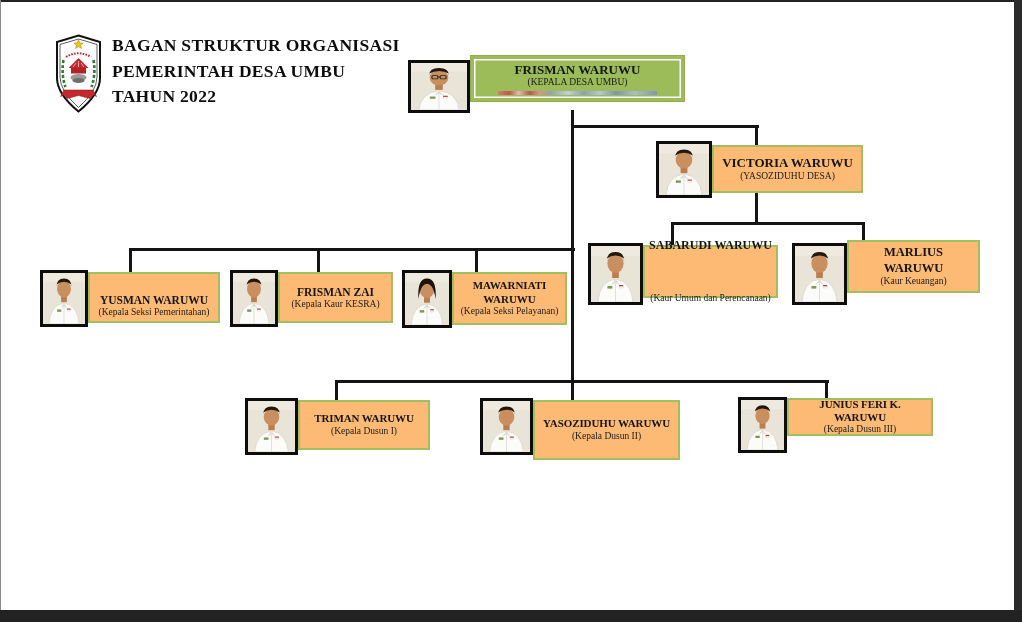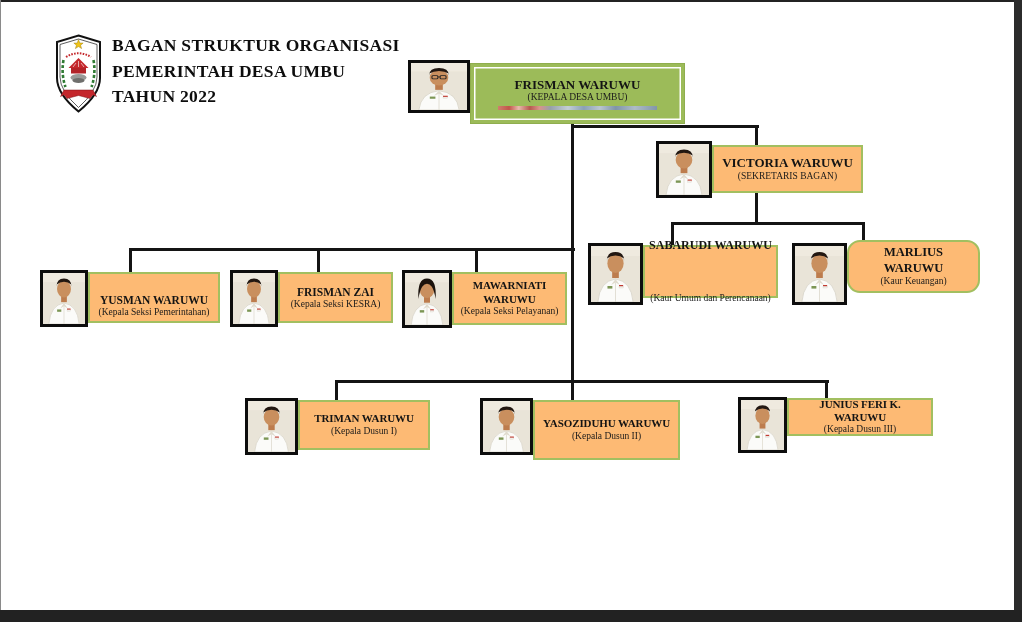--- a/index.html
+++ b/index.html
@@ -30,30 +30,30 @@
        text-align:center;padding:2px 4px;}
   .box.green{background:#9cbb59;border:1px solid #8fae4e;
        box-shadow:inset 0 0 0 3px #9cbb59, inset 0 0 0 4.5px #ffffff;}
   .nm{font-weight:bold;font-size:11.5px;line-height:1.22;color:#141414;}
   .rl{font-weight:normal;font-size:9.5px;line-height:1.25;color:#1a1a1a;}
   .strip{width:78%;height:4px;margin-top:2px;
     background:linear-gradient(90deg,#cf7f6d 0,#c2564a 7%,#e6baab 13%,#b65a4e 20%,#d8958a 26%,#97a1a8 33%,#c3ced5 44%,#8ba1b4 54%,#bac6cf 64%,#8095a8 74%,#aebcc7 86%,#8296a8 100%);}
 
   
   .ph-frisman{left:408px;top:60px;width:62px;height:53px;}
-  .bx-frisman{left:470px;top:63px;width:215px;height:61px;}
+  .bx-frisman{left:470px;top:55px;width:215px;height:47px;}
   .bx-frisman .nm{font-size:13px;}
   .ph-victoria{left:656px;top:141px;width:56px;height:57px;}
   .bx-victoria{left:712px;top:145px;width:151px;height:48px;}
   .bx-victoria .nm{font-size:13px;}
   .ph-sabarudi{left:588px;top:243px;width:55px;height:62px;}
   .bx-sabarudi{left:643px;top:245px;width:135px;height:53px;gap:40px;}
   .bx-sabarudi .nm{font-size:12px;}
   .ph-marlius{left:792px;top:243px;width:55px;height:62px;}
-  .bx-marlius{left:847px;top:240px;width:133px;height:53px;border-radius:13px;}
+  .bx-marlius{left:847px;top:240px;width:133px;height:53px;}
   .bx-marlius .nm{font-size:12.5px;}
   .ph-yusmanw{left:40px;top:270px;width:48px;height:57px;}
   .bx-yusmanw{left:88px;top:272px;width:132px;height:51px;justify-content:flex-end;}
   .ph-yusmanz{left:230px;top:270px;width:48px;height:57px;}
   .bx-yusmanz{left:278px;top:272px;width:115px;height:51px;}
   .ph-mawarniati{left:402px;top:270px;width:50px;height:58px;}
   .bx-mawarniati{left:452px;top:272px;width:115px;height:53px;}
   .bx-mawarniati .nm{font-size:11px;}
   .ph-triman{left:245px;top:398px;width:53px;height:57px;}
   .bx-triman{left:298px;top:400px;width:132px;height:50px;}
@@ -166,21 +166,21 @@
         <rect x="28.6" y="39" width="4.2" height="1.5" fill="#c23b32"></rect>
         <rect x="28.6" y="40.5" width="4.2" height="1.5" fill="#f2efeb" stroke="#cfcabe" stroke-width="0.3"></rect>
         <rect x="16.8" y="40" width="5" height="2.6" fill="#7c9655"></rect>
         <rect x="21.6" y="24.5" width="6.8" height="7.5" fill="#bd7c4d"></rect>
         <ellipse cx="25" cy="17.5" rx="8.3" ry="9.4" fill="#c98f5e"></ellipse>
         <path d="M16.3 14.5 Q16.3 6 25 6 Q33.7 6 33.7 14.5 L33.7 12.5 Q30 9.5 25 9.5 Q20 9.5 16.3 12.5 Z" fill="#221711"></path>
       </svg>
     </div>
   <div class="box bx-victoria">
     <div class="nm">VICTORIA WARUWU</div>
-    <div class="rl">(SEKRETARIS BAGAN)</div>
+    <div class="rl">(YASOZIDUHU DESA)</div>
   </div>
 
   <div class="photo ph-sabarudi">
       <svg viewBox="0 0 50 56" width="100%" height="100%" preserveAspectRatio="none">
         <rect width="50" height="56" fill="#e9e4d8"></rect>
         <rect width="50" height="10" fill="#efeadf"></rect>
         <path d="M7 56 Q9 35 25 33 Q41 35 43 56 Z" fill="#fbfbf9" stroke="#d7d3c7" stroke-width="0.8"></path>
         <path d="M25 33 L20.5 39 L25 36.5 L29.5 39 Z" fill="#e0dbce"></path>
         <line x1="25" y1="36.5" x2="25" y2="56" stroke="#dcd8cb" stroke-width="0.8"></line>
         <rect x="28.6" y="39" width="4.2" height="1.5" fill="#c23b32"></rect>
@@ -246,21 +246,21 @@
         <rect x="28.6" y="39" width="4.2" height="1.5" fill="#c23b32"></rect>
         <rect x="28.6" y="40.5" width="4.2" height="1.5" fill="#f2efeb" stroke="#cfcabe" stroke-width="0.3"></rect>
         <rect x="16.8" y="40" width="5" height="2.6" fill="#7c9655"></rect>
         <rect x="21.6" y="24.5" width="6.8" height="7.5" fill="#bd7c4d"></rect>
         <ellipse cx="25" cy="17.5" rx="8.3" ry="9.4" fill="#c98f5e"></ellipse>
         <path d="M16.3 14.5 Q16.3 6 25 6 Q33.7 6 33.7 14.5 L33.7 12.5 Q30 9.5 25 9.5 Q20 9.5 16.3 12.5 Z" fill="#221711"></path>
       </svg>
     </div>
   <div class="box bx-yusmanz">
     <div class="nm">FRISMAN ZAI</div>
-    <div class="rl">(Kepala Seksi KESRA)</div>
+    <div class="rl">(Kepala Kaur KESRA)</div>
   </div>
 
   <div class="photo ph-mawarniati">
       <svg viewBox="0 0 50 56" width="100%" height="100%" preserveAspectRatio="none">
         <rect width="50" height="56" fill="#e9e4d8"></rect>
         <rect width="50" height="10" fill="#efeadf"></rect>
         <path d="M7 56 Q9 35 25 33 Q41 35 43 56 Z" fill="#fbfbf9" stroke="#d7d3c7" stroke-width="0.8"></path>
         <path d="M25 33 L20.5 39 L25 36.5 L29.5 39 Z" fill="#e0dbce"></path>
         <line x1="25" y1="36.5" x2="25" y2="56" stroke="#dcd8cb" stroke-width="0.8"></line>
         <rect x="28.6" y="39" width="4.2" height="1.5" fill="#c23b32"></rect>

